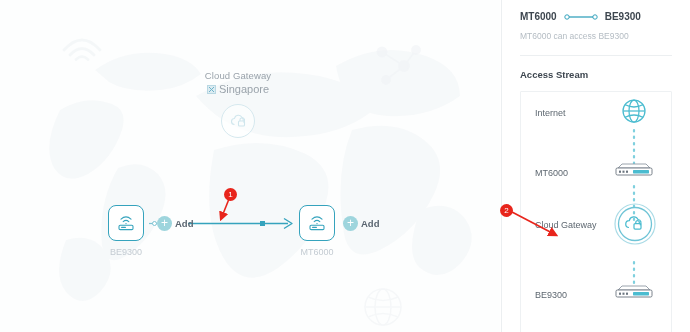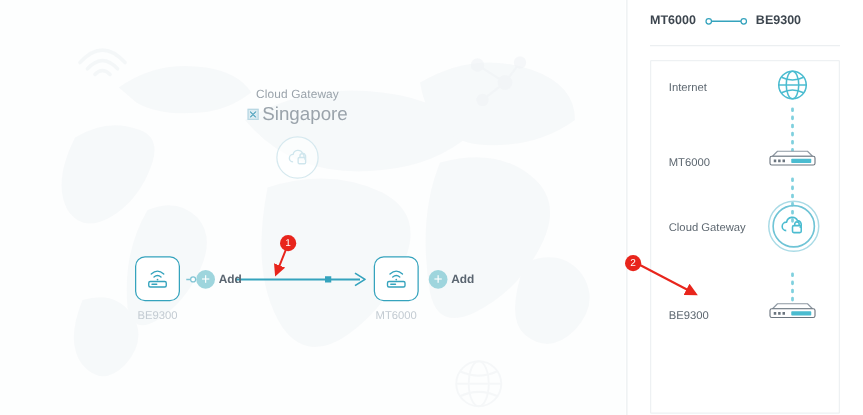--- a/index.html
+++ b/index.html
@@ -47,21 +47,21 @@
     background: #dcecf2; border: 1px solid #b9d8e3;
     position: relative;
   }
   #cloud-gw-flag::after{
     content:""; position:absolute; left:1px; top:1px; right:1px; bottom:1px;
     background:
       linear-gradient(45deg, transparent 42%, #6fb3c9 42%, #6fb3c9 58%, transparent 58%),
       linear-gradient(-45deg, transparent 42%, #6fb3c9 42%, #6fb3c9 58%, transparent 58%);
   }
   #cloud-gw-region {
-    font-size: 15px; color: #9aa3ab; white-space: nowrap;
+    font-size: 11px; color: #9aa3ab; white-space: nowrap;
   }
   #cloud-gw-node {
     margin: 9px auto 0;
     width: 34px; height: 34px; border-radius: 50%;
     border: 1px solid #d6e9ef;
     display: flex; align-items: center; justify-content: center;
     background: rgba(255,255,255,.6);
   }
 
   
@@ -285,23 +285,25 @@
     <div id="link-header">
       <span class="link-ep">MT6000</span>
       <svg id="link-connector" width="34" height="8" viewBox="0 0 34 8">
         <line x1="4" y1="4" x2="30" y2="4" stroke="#35a3bd" stroke-width="1.3"></line>
         <circle cx="3" cy="4" r="2.2" fill="#fff" stroke="#35a3bd" stroke-width="1"></circle>
         <circle cx="31" cy="4" r="2.2" fill="#fff" stroke="#35a3bd" stroke-width="1"></circle>
       </svg>
       <span class="link-ep">BE9300</span>
     </div>
 
+    <div id="link-desc">MT6000 can access BE9300</div>
 
     <div id="panel-divider"></div>
 
+    <div id="access-stream-title">Access Stream</div>
 
     <div id="stream-card">
       <svg id="stream-svg" width="189" height="228">
         <g stroke="#7fd0de" stroke-width="2.2" stroke-linecap="round" stroke-dasharray="1.5 5">
           <line x1="113" y1="38" x2="113" y2="78"></line>
           <line x1="113" y1="94" x2="113" y2="128"></line>
           <line x1="113" y1="170" x2="113" y2="200"></line>
         </g>
       </svg>
 

